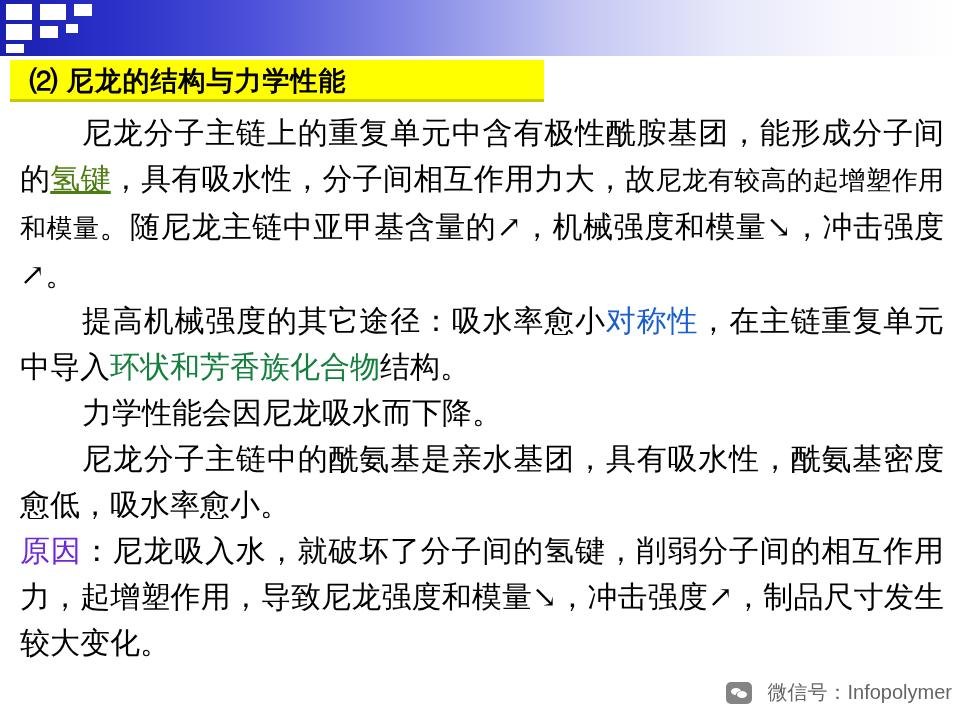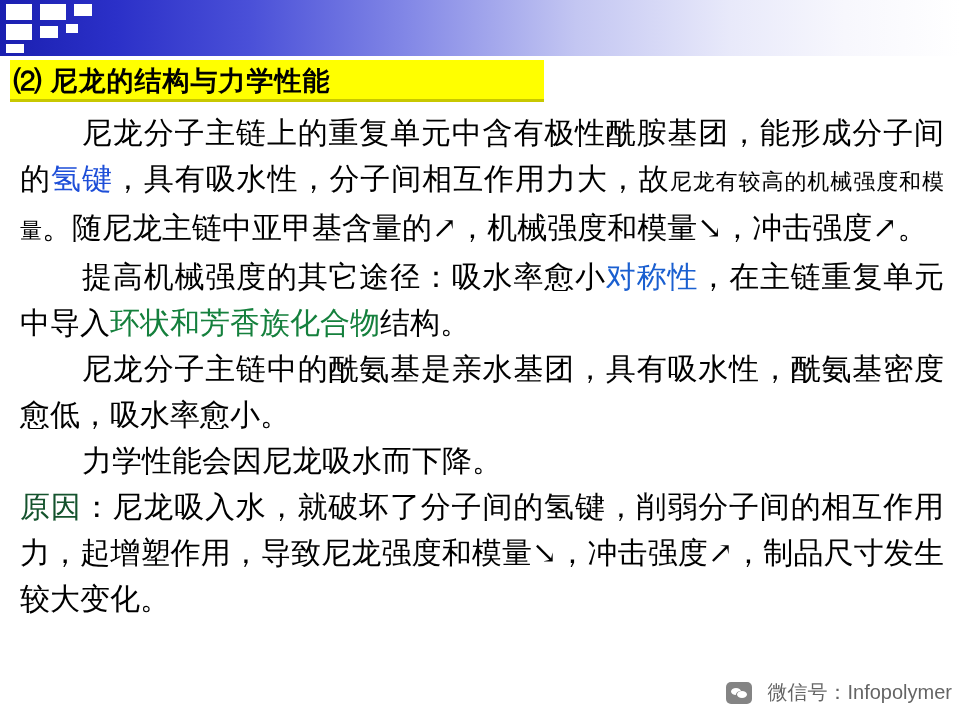--- a/index.html
+++ b/index.html
@@ -57,21 +57,21 @@
     left: 10px;
     top: 60px;
     width: 534px;
     height: 42px;
     background: #ffff00;
     border-bottom: 3px solid #c8c800;
     box-sizing: border-box;
   }
   .title-text {
     position: absolute;
-    left: 14px;
+    left: 30px;
     top: 62px;
     font-family: "Liberation Sans", "DejaVu Sans", sans-serif;
     font-weight: bold;
     font-size: 27px;
     line-height: 38px;
     color: #000000;
     letter-spacing: 1px;
     white-space: nowrap;
   }
 
@@ -87,34 +87,35 @@
     font-family: "Liberation Serif", "DejaVu Serif", serif;
   }
   .para {
     margin: 0;
     text-align: justify;
     text-justify: inter-ideograph;
   }
   .indent { text-indent: 62px; }
 
   .blue-ul {
-    color: #1d4ed8;
+    color: #4d7c0f;
+    text-decoration: underline;
   }
   .blue {
     color: #1a5fd0;
     margin-top: 10px;
   }
   .blue2 {
     color: #15803d;
   }
   .red {
-    color: #14532d;
+    color: #6d28d9;
   }
   .small {
-    font-size: 22px;
+    font-size: 26px;
   }
 
   
   .watermark {
     position: absolute;
     right: 8px;
     bottom: 14px;
     display: flex;
     align-items: center;
     gap: 16px;
@@ -161,27 +162,27 @@
     <div class="chk c6"></div>
     <div class="chk c7"></div>
   </div>
 </div>
 
 <div class="title-band"></div>
 <div class="title-text">⑵  尼龙的结构与力学性能</div>
 
 <div class="content">
 
-  <p class="para indent"><span>尼龙分子主链上的重复单元中含有极性酰胺基团，能形成分子间的</span><span class="blue-ul">氢键</span><span>，具有吸水性，分子间相互作用力大，故</span><span class="small">尼龙有较高的</span><span class="small">机械强度</span><span class="small">和模量</span><span>。随尼龙主链中亚甲基含量的↗，机械强度和模量↘，冲击强度↗。</span></p>
+  <p class="para indent"><span>尼龙分子主链上的重复单元中含有极性酰胺基团，能形成分子间的</span><span class="blue-ul">氢键</span><span>，具有吸水性，分子间相互作用力大，故</span><span class="small">尼龙有较高的</span><span class="small">起增塑作用</span><span class="small">和模量</span><span>。随尼龙主链中亚甲基含量的↗，机械强度和模量↘，冲击强度↗。</span></p>
 
   <p class="para indent"><span>提高机械强度的其它途径：吸水率愈小</span><span class="blue">对称性</span><span>，在主链重复单元中导入</span><span class="blue2">环状和芳香族化合物</span><span>结构。</span></p>
 
+  <p class="para indent"><span>力学性能会因尼龙吸水而下降。</span></p>
+
   <p class="para indent"><span>尼龙分子主链中的酰氨基是亲水基团，具有吸水性，酰氨基密度愈低，吸水率愈小。</span></p>
-
-  <p class="para indent"><span>力学性能会因尼龙吸水而下降。</span></p>
 
   <p class="para"><span class="red">原因</span><span>：尼龙吸入水，就破坏了分子间的氢键，削弱分子间的相互作用力，起增塑作用，导致尼龙强度和模量↘，冲击强度↗，制品尺寸发生较大变化。</span></p>
 
 </div>
 
 <div class="watermark">
   <span class="wm-logo"></span>
   <span>微信号：Infopolymer</span>
 </div>
 

